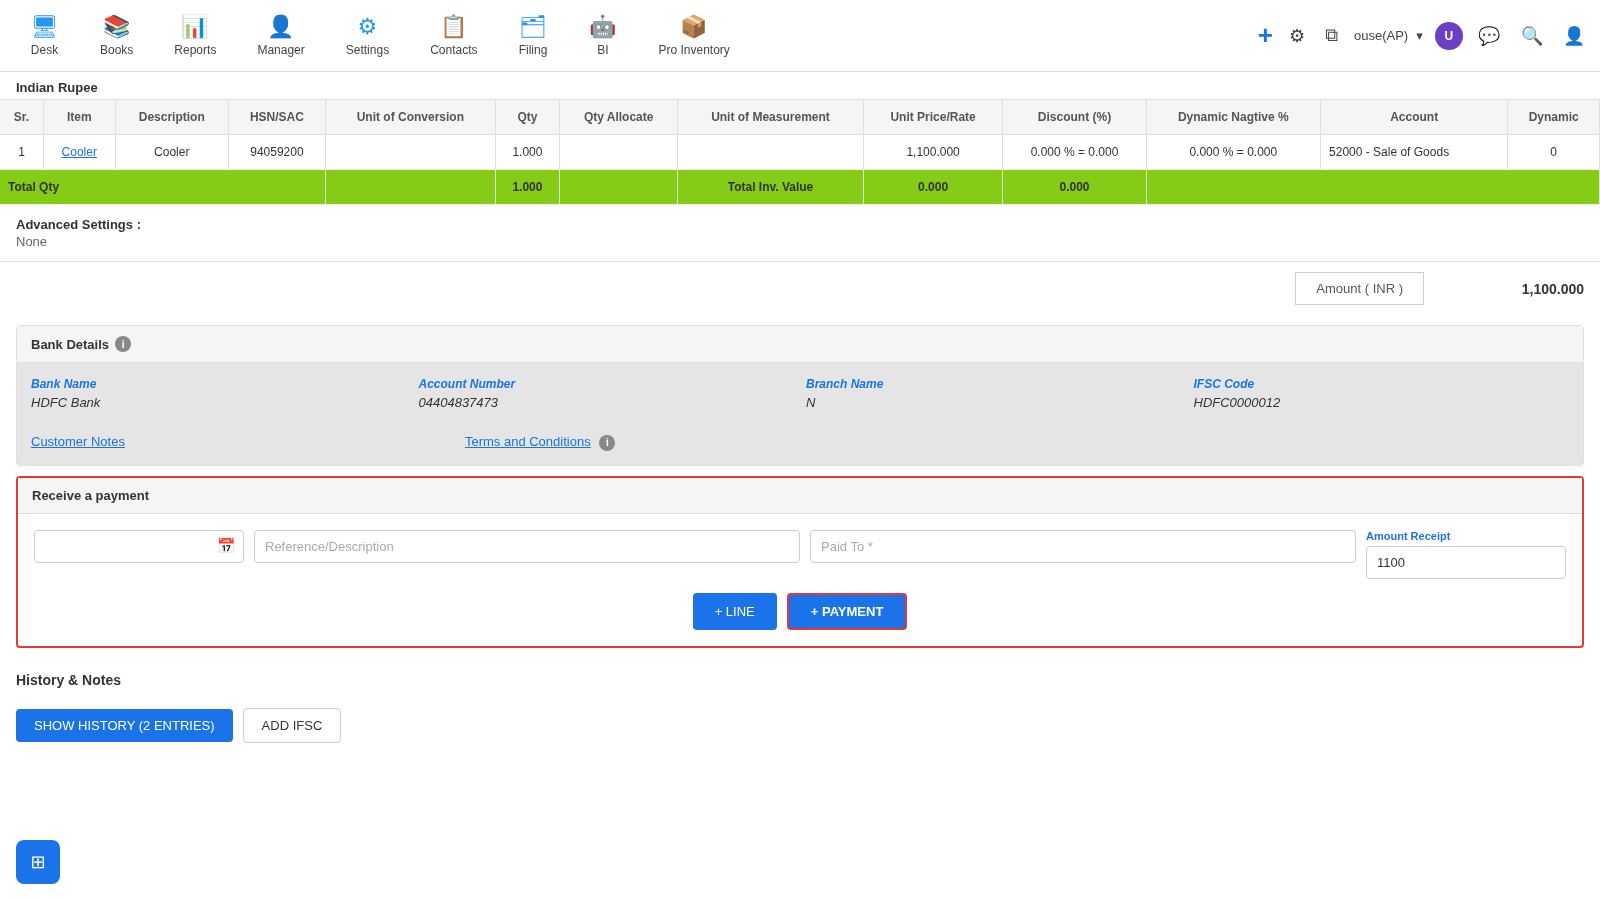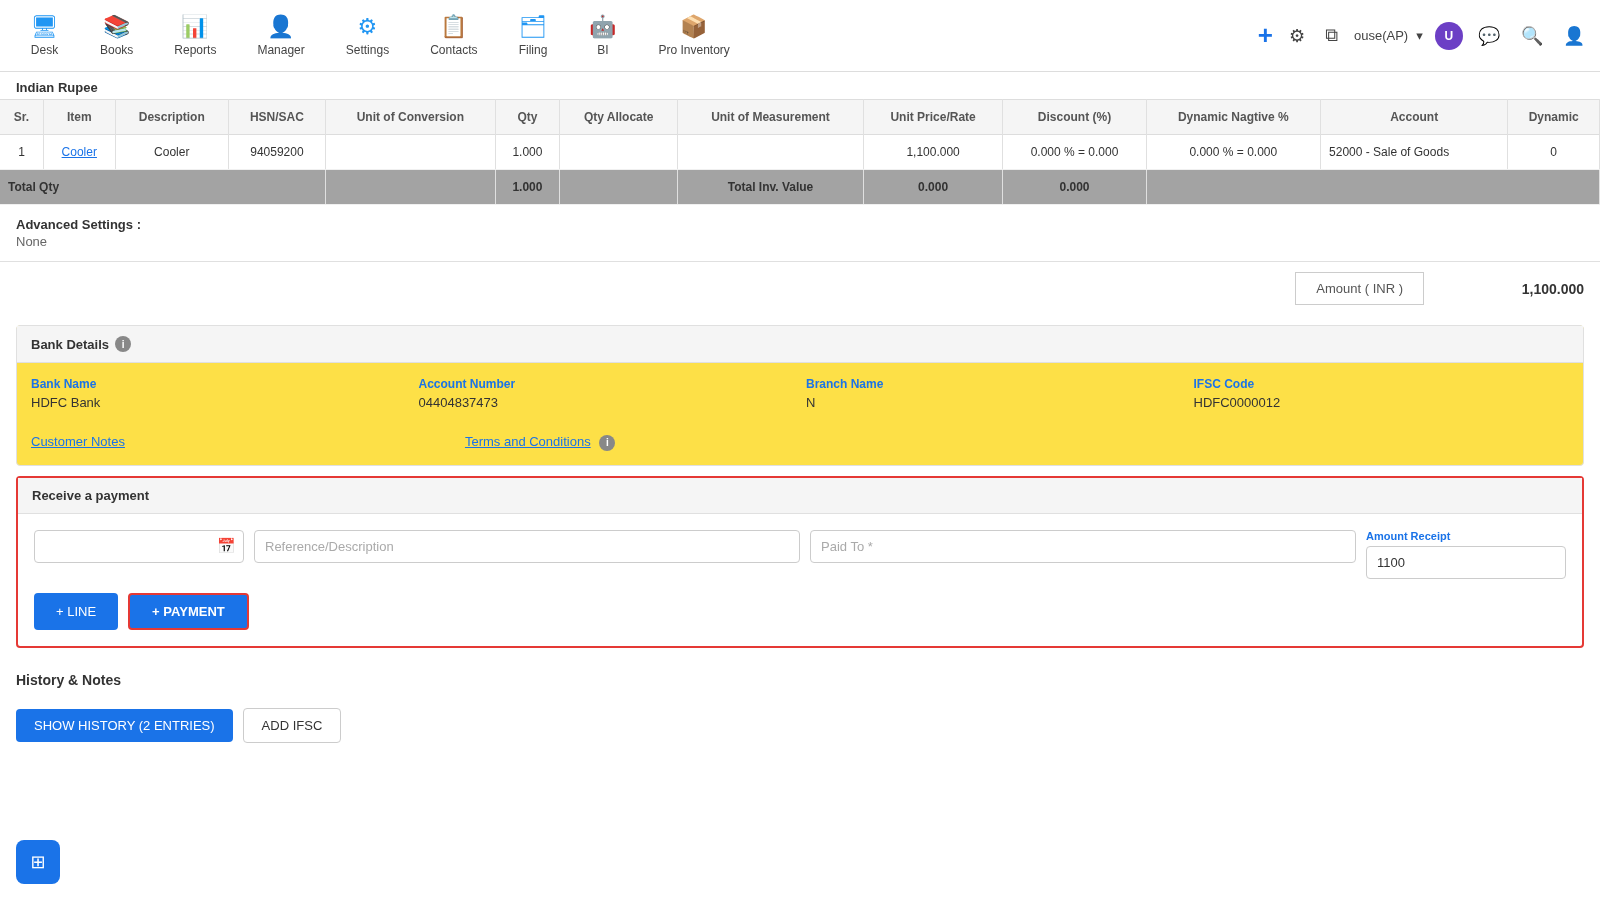--- a/index.html
+++ b/index.html
@@ -112,21 +112,21 @@
     }
     .items-table td {
       padding: 10px 8px;
       text-align: center;
       border-right: 1px solid #e0e0e0;
       border-bottom: 1px solid #f0f0f0;
     }
     .items-table td.link { color: #1a73e8; text-decoration: underline; cursor: pointer; }
     .items-table td.left { text-align: left; }
     .items-table .total-row td {
-      background: #a3a3a3;
+      background: #84cc16;
       font-weight: 600;
       font-size: 12px;
       margin-left: 28px;
     }
 
     
     .advanced-settings {
       padding: 12px 16px;
       font-size: 13px;
     }
@@ -155,39 +155,40 @@
       color: #333;
       min-width: 120px;
       text-align: right;
     }
 
     
     .bank-details-section {
       margin: 10px 16px;
       border: 1px solid #e0e0e0;
       border-radius: 4px;
-      background: #fde047;
+      background: #e5e5e5;
     }
     .bank-details-header {
       background: #f5f5f5;
       padding: 10px 14px;
       font-size: 13px;
       font-weight: 600;
       border-bottom: 1px solid #e0e0e0;
       display: flex;
       align-items: center;
       gap: 6px;
     }
     .bank-details-body {
       padding: 14px;
     }
     .bank-grid {
       display: grid;
       grid-template-columns: 1fr 1fr 1fr 1fr;
       gap: 12px;
+      font-style: italic;
     }
     .bank-field-label {
       font-size: 12px;
       font-weight: 600;
       color: #1a73e8;
       margin-bottom: 4px;
     }
     .bank-field-value {
       font-size: 13px;
       color: #333;
@@ -274,21 +275,21 @@
       cursor: pointer;
     }
     .amount-receipt-wrapper .amount-label-small {
       font-size: 11px;
       color: #1a73e8;
       margin-bottom: 4px;
       font-weight: 600;
     }
     .payment-actions-row {
       display: flex;
-      justify-content: flex-start;
+      justify-content: center;
       gap: 10px;
       margin-top: 14px;
     }
     .btn-line {
       background: #1a73e8;
       color: #fff;
       border: none;
       padding: 9px 22px;
       border-radius: 4px;
       font-size: 13px;

